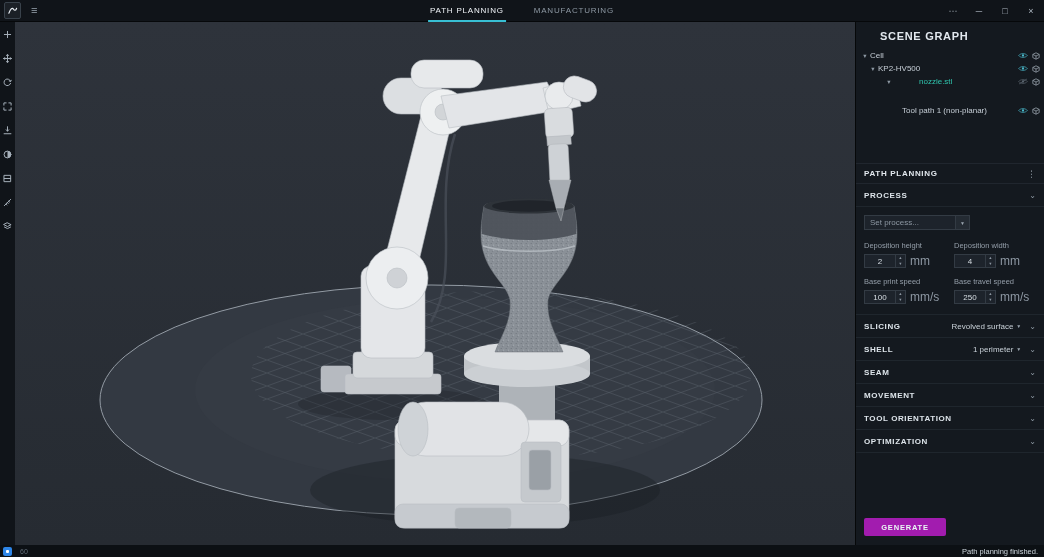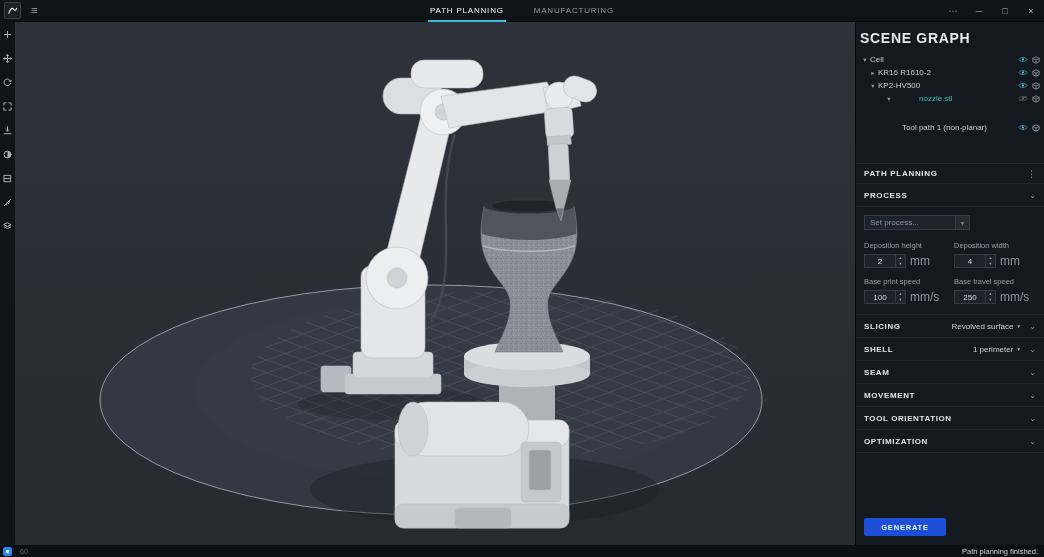--- a/index.html
+++ b/index.html
@@ -27,21 +27,21 @@
   .tool-btn{width:11px;height:10px;display:flex;align-items:center;justify-content:center;
     color:#a6b0ba;cursor:pointer;}
   .tool-btn svg{stroke:#a6b0ba;fill:none;stroke-width:1.1;stroke-linecap:round;stroke-linejoin:round;}
   
   .viewport{position:absolute;left:15px;top:22px;width:840px;height:523px;
     background:linear-gradient(#2e333b, #262b32);}
   
   .right-panel{position:absolute;right:0;top:22px;width:189px;bottom:12px;background:#14191f;
     border-left:1px solid #060809;box-sizing:border-box;display:flex;flex-direction:column;color:#c3ccd4;}
   .sg{height:141px;box-sizing:border-box;padding-top:6px;overflow:hidden;}
-  .sg-title{padding:2px 4px 7px;font-size:14px;font-weight:700;letter-spacing:.7px;color:#e2e8ee;}
+  .sg-title{padding:2px 24px 7px;font-size:11px;font-weight:700;letter-spacing:.7px;color:#e2e8ee;}
   .tree-row{height:13px;display:flex;align-items:center;padding-right:4px;cursor:pointer;}
   .tree-row .caret{width:8px;text-align:center;font-size:6.5px;color:#8d98a3;flex:0 0 auto;}
   .tree-label{font-size:8px;color:#c6ced6;margin-left:1px;white-space:nowrap;overflow:hidden;}
   .tree-row.selected .tree-label{color:#2fc4ad;}
   .row-icons{margin-left:auto;display:flex;align-items:center;gap:4px;}
   .eye-i{color:#49b9cb;} .eye-i.off{color:#5a646e;}
   .cube-i{color:#949ea8;}
   .lvl0{padding-left:5px;} .lvl1{padding-left:13px;} .lvl2{padding-left:21px;}
   .lvl3{padding-left:29px;gap:25px;} .lvl4{padding-left:37px;margin-top:16px;}
   .pp-header{height:19px;flex:0 0 auto;display:flex;align-items:center;padding:0 8px;
@@ -67,21 +67,21 @@
   .f-input-row{margin-top:4px;display:flex;align-items:center;gap:4px;}
   .num-input{width:42px;height:14px;background:#1d232b;border:1px solid #333b44;
     display:flex;align-items:stretch;box-sizing:border-box;}
   .num-input input{flex:1;min-width:0;background:transparent;border:none;outline:none;
     color:#d5dce2;font-size:8px;text-align:center;font-family:inherit;padding:0;}
   .steppers{width:9px;border-left:1px solid #333b44;display:flex;flex-direction:column;}
   .steppers span{flex:1;display:flex;align-items:center;justify-content:center;
     font-size:4.5px;color:#8d97a2;line-height:1;cursor:pointer;}
   .unit{font-size:12px;color:#8d97a2;}
   .gen-area{margin-top:auto;padding:0 0 9px 8px;}
-  .gen-btn{width:82px;height:18px;background:#1d4ed8;color:#eafaf5;border:none;border-radius:2px;
+  .gen-btn{width:82px;height:18px;background:#a21caf;color:#eafaf5;border:none;border-radius:2px;
     font-size:7.5px;font-weight:700;letter-spacing:.8px;display:flex;align-items:center;
     justify-content:center;cursor:pointer;font-family:inherit;}
   
   .status-bar{position:absolute;left:0;right:0;bottom:0;height:12px;background:#0c1014;
     display:flex;align-items:center;z-index:10;}
   .chat-icon{width:9px;height:9px;margin-left:3px;background:#2e86e8;border-radius:2px;
     display:flex;align-items:center;justify-content:center;cursor:pointer;}
   .chat-icon i{display:block;width:3px;height:3px;background:#fff;border-radius:1px;}
   .fps{margin-left:8px;font-size:7px;color:#5f6b77;}
   .status-msg{margin-left:auto;margin-right:6px;font-size:7.5px;color:#cbd4db;}
@@ -255,33 +255,20 @@
         <svg class="eye-i" width="10" height="7" viewBox="0 0 14 9">
             <path d="M1 4.5 C3.5 1 10.5 1 13 4.5 C10.5 8 3.5 8 1 4.5 Z" stroke="currentColor" fill="none"></path>
             <circle cx="7" cy="4.5" r="1.6" fill="currentColor"></circle>
           </svg>
         <svg class="cube-i" width="8" height="8" viewBox="0 0 10 10">
             <path d="M5 1 L9 3 V7 L5 9 L1 7 V3 Z M1 3 L5 5 L9 3 M5 5 V9" stroke="currentColor" fill="none"></path>
           </svg>
       </span>
     </div>
 
-    <div class="tree-row lvl1">
-      <span class="caret">▸</span>
-      <span class="tree-label">KR16 R1610-2</span>
-      <span class="row-icons">
-        <svg class="eye-i" width="10" height="7" viewBox="0 0 14 9">
-            <path d="M1 4.5 C3.5 1 10.5 1 13 4.5 C10.5 8 3.5 8 1 4.5 Z" stroke="currentColor" fill="none"></path>
-            <circle cx="7" cy="4.5" r="1.6" fill="currentColor"></circle>
-          </svg>
-        <svg class="cube-i" width="8" height="8" viewBox="0 0 10 10">
-            <path d="M5 1 L9 3 V7 L5 9 L1 7 V3 Z M1 3 L5 5 L9 3 M5 5 V9" stroke="currentColor" fill="none"></path>
-          </svg>
-      </span>
-    </div>
 
     <div class="tree-row lvl1">
       <span class="caret">▾</span>
       <span class="tree-label">KP2-HV500</span>
       <span class="row-icons">
         <svg class="eye-i" width="10" height="7" viewBox="0 0 14 9">
             <path d="M1 4.5 C3.5 1 10.5 1 13 4.5 C10.5 8 3.5 8 1 4.5 Z" stroke="currentColor" fill="none"></path>
             <circle cx="7" cy="4.5" r="1.6" fill="currentColor"></circle>
           </svg>
         <svg class="cube-i" width="8" height="8" viewBox="0 0 10 10">

